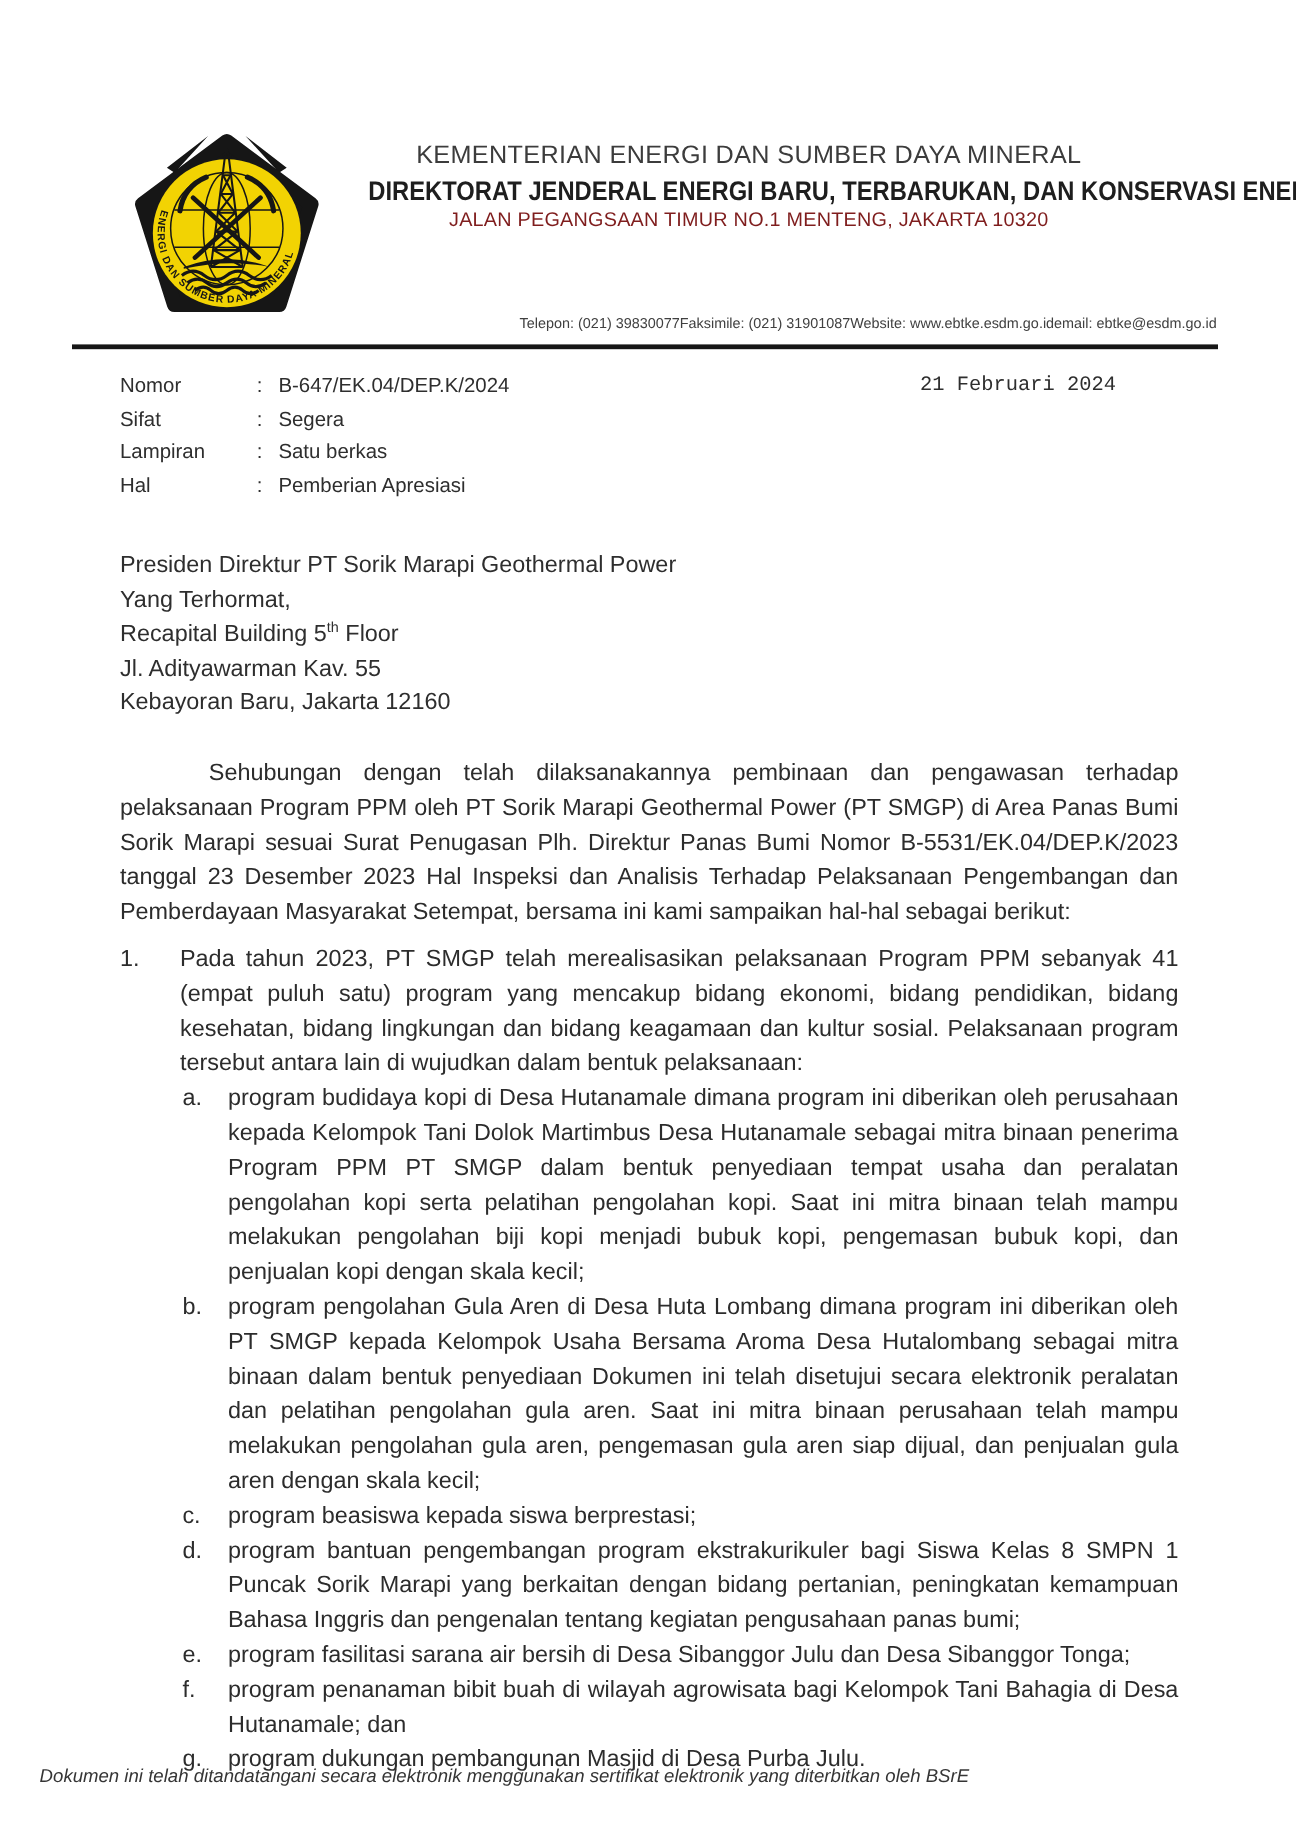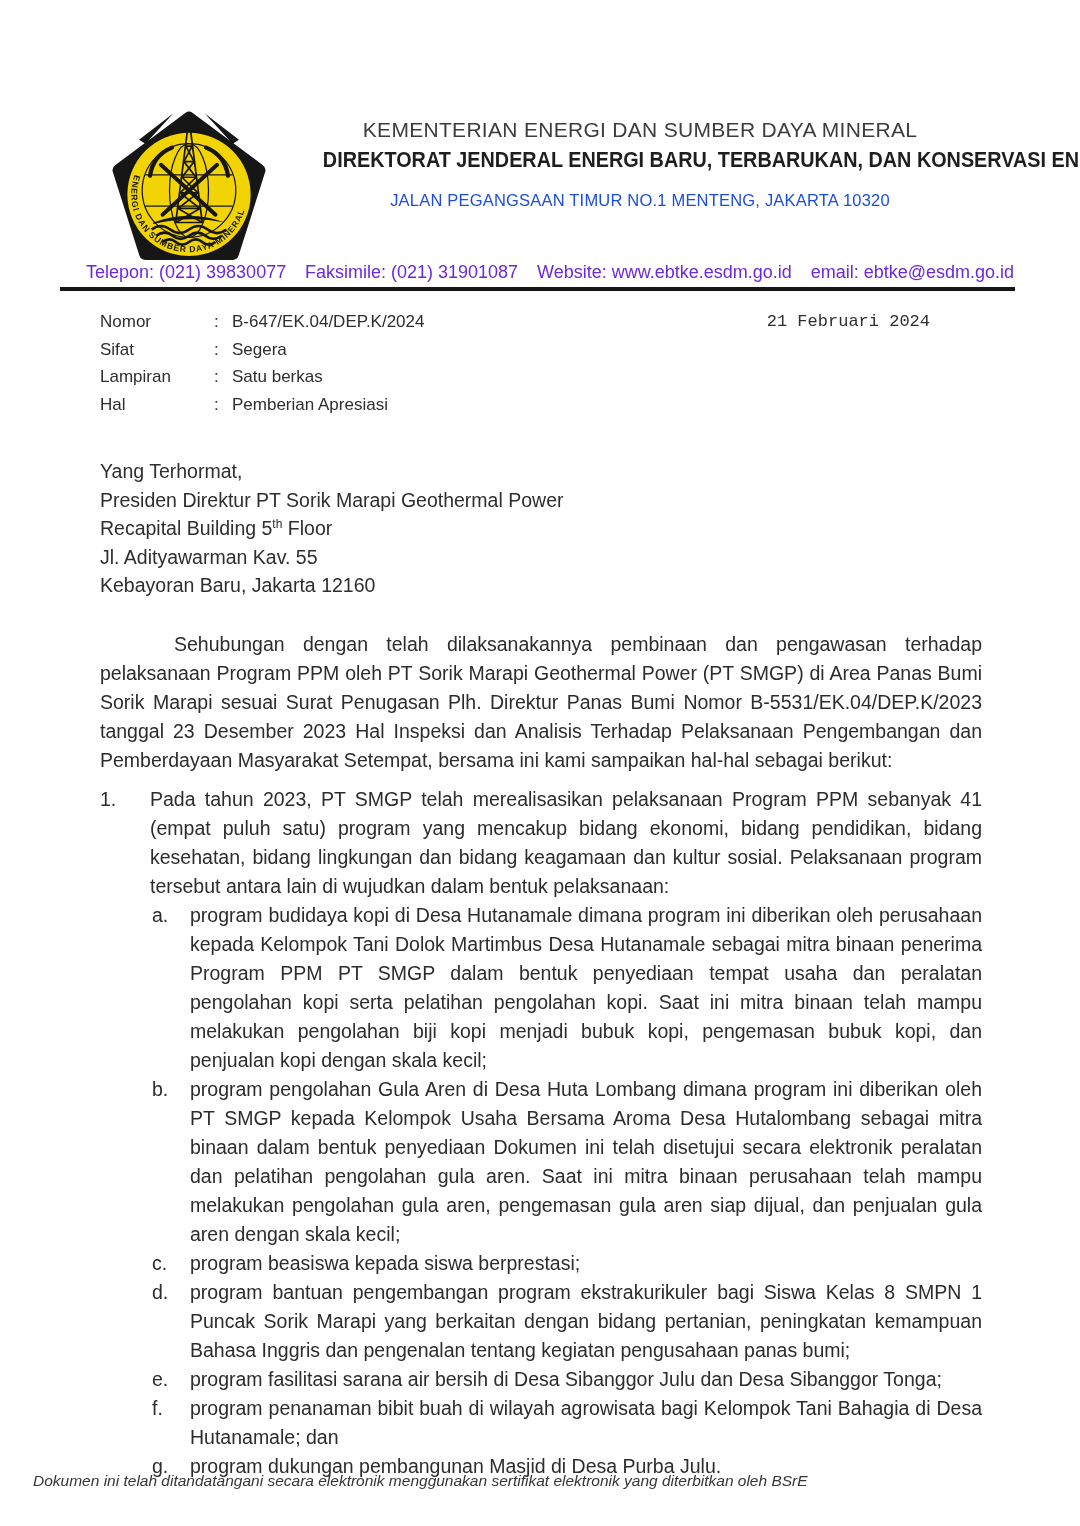--- a/index.html
+++ b/index.html
@@ -9,29 +9,29 @@
     width:1080px; height:1526px;
     background:#ffffff;
     font-family:"Liberation Sans", sans-serif;
     color:#2e2e2e;
     overflow:hidden;
     margin:0 auto;
   }
   
   .logo-wrap { position:absolute; left:111px; top:106px; width:156px; height:162px; }
   .logo-wrap svg { width:100%; height:100%; }
-  .head-text { position:absolute; left:268px; top:116px; width:744px; text-align:center; }
+  .head-text { position:absolute; left:252px; top:116px; width:744px; text-align:center; }
   .h-line1, .h-line2 { font-size:21px; line-height:27px; color:#3c3c3c; letter-spacing:0.3px; }
   .h-line3 { margin-top:3px; font-size:22.5px; line-height:28px; font-weight:bold; color:#1e1e1e; white-space:nowrap; }
   .h-line3 > span { display:inline-block; transform:scaleX(0.88); transform-origin:50% 50%; }
-  .h-line4 { margin-top:17px; font-size:16.5px; color:#1d4ed8; letter-spacing:0.2px; }
+  .h-line4 { font-size:16.5px; color:#7f1d1d; letter-spacing:0.2px; }
   .contact-row {
     position:absolute; left:86px; top:262px; width:928px;
-    display:flex; justify-content:space-between;
-    font-size:18px; color:#6d28d9;
+    display:flex; justify-content:flex-end;
+    font-size:12px; color:#404040;
   }
   .head-rule { position:absolute; left:60px; top:287px; width:955px; height:4px; background:#161616; }
   
   .meta { position:absolute; left:100px; top:308px; width:880px; font-size:17px; }
   .meta-row { display:flex; line-height:27.5px; }
   .meta-label { width:114px; }
   .meta-colon { width:18px; }
   .letter-date { position:absolute; right:50px; top:0; line-height:27.5px;font-family:Liberation Mono, monospace; }
   
   .recipient { position:absolute; left:100px; top:457px; font-size:19.5px; line-height:28.5px; }
@@ -135,22 +135,22 @@
     </div>
     <div class="meta-row">
       <span class="meta-label">Hal</span>
       <span class="meta-colon">:</span>
       <span class="meta-value">Pemberian Apresiasi</span>
     </div>
     <div class="letter-date">21 Februari 2024</div>
   </div>
 
   <div class="recipient">
+    <div>Presiden Direktur PT Sorik Marapi Geothermal Power</div>
     <div>Yang Terhormat,</div>
-    <div>Presiden Direktur PT Sorik Marapi Geothermal Power</div>
     <div><span>Recapital Building 5</span><sup>th</sup><span> Floor</span></div>
     <div>Jl. Adityawarman Kav. 55</div>
     <div>Kebayoran Baru, Jakarta 12160</div>
   </div>
 
   <div class="body">
     <p class="opening">Sehubungan dengan telah dilaksanakannya pembinaan dan pengawasan terhadap pelaksanaan Program PPM oleh PT Sorik Marapi Geothermal Power (PT SMGP) di Area Panas Bumi Sorik Marapi sesuai Surat Penugasan Plh. Direktur Panas Bumi Nomor B-5531/EK.04/DEP.K/2023 tanggal 23 Desember 2023 Hal Inspeksi dan Analisis Terhadap Pelaksanaan Pengembangan dan Pemberdayaan Masyarakat Setempat, bersama ini kami sampaikan hal-hal sebagai berikut:</p>
 
     <div class="num-item">
       <div class="num-gutter">1.</div>

